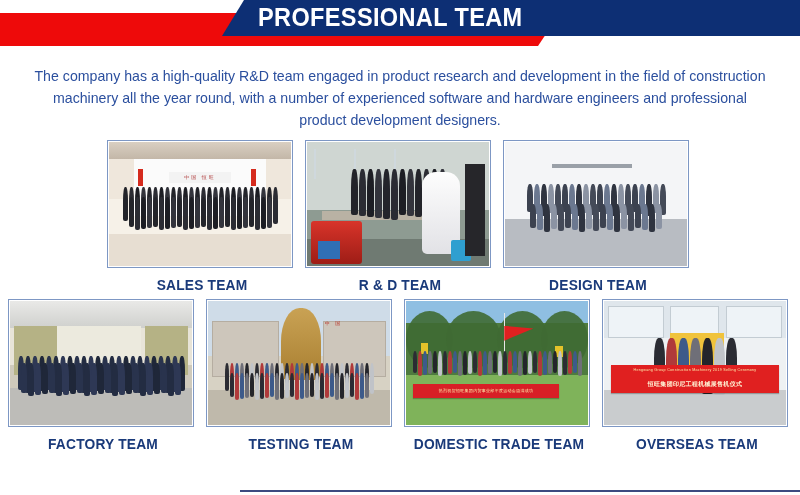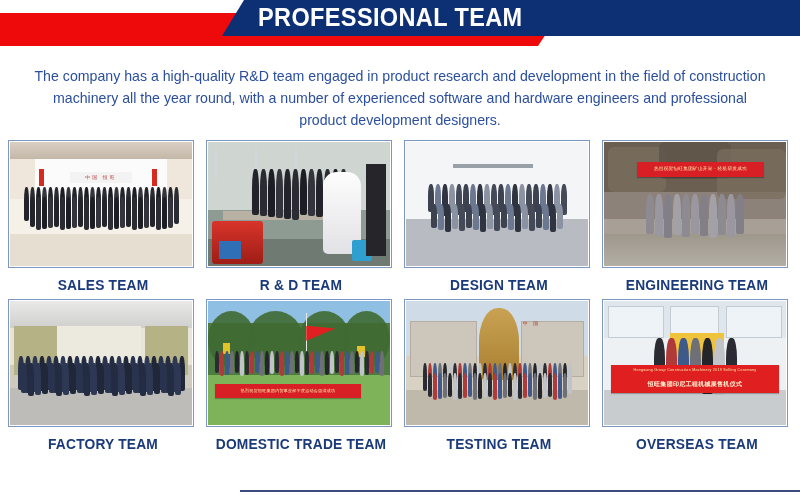--- a/index.html
+++ b/index.html
@@ -345,45 +345,20 @@
               <i style="width: 6px; height: 24px; background: rgb(60, 66, 80);"></i>
               <i style="width: 6px; height: 26px; background: rgb(107, 120, 144);"></i>
               <i style="width: 6px; height: 28px; background: rgb(47, 52, 64);"></i>
               <i style="width: 6px; height: 25px; background: rgb(139, 147, 163);"></i>
             </div>
         </div>
       </div>
       <div class="caption">DESIGN TEAM</div>
     </div>
 
-    <div class="cell">
-      <div class="photo">
-        <div class="photo-inner s4-bg">
-          <div class="s4-rock" style="left:2%;  top:4%;  width:32%; height:36%;"></div>
-          <div class="s4-rock" style="left:30%; top:0%;  width:40%; height:30%; background:#5e5348;"></div>
-          <div class="s4-rock" style="left:62%; top:6%;  width:38%; height:40%;"></div>
-          <div class="banner-strip" style="left:18%; top:16%; width:70%; height:12%;">热烈祝贺恒旺集团矿山开采 · 轻机研发成功</div>
-          <div class="s4-grey"></div>
-          <div class="ppl-row" id="s4r1" style="top:42%">
-              <i style="width: 8px; height: 40px; background: rgb(141, 138, 146);"></i>
-              <i style="width: 8px; height: 42px; background: rgb(154, 151, 160);"></i>
-              <i style="width: 8px; height: 44px; background: rgb(130, 127, 136);"></i>
-              <i style="width: 8px; height: 41px; background: rgb(163, 160, 168);"></i>
-              <i style="width: 8px; height: 43px; background: rgb(141, 138, 146);"></i>
-              <i style="width: 8px; height: 40px; background: rgb(154, 151, 160);"></i>
-              <i style="width: 8px; height: 42px; background: rgb(130, 127, 136);"></i>
-              <i style="width: 8px; height: 44px; background: rgb(163, 160, 168);"></i>
-              <i style="width: 8px; height: 41px; background: rgb(141, 138, 146);"></i>
-              <i style="width: 8px; height: 43px; background: rgb(154, 151, 160);"></i>
-              <i style="width: 8px; height: 40px; background: rgb(130, 127, 136);"></i>
-            </div>
-        </div>
-      </div>
-      <div class="caption">ENGINEERING TEAM</div>
-    </div>
   </div>
 
   <div class="row">
 
     <div class="cell">
       <div class="photo">
         <div class="photo-inner s5-bg">
           <div class="s5-roof"></div>
           <div class="s5-side" style="left:2%"></div>
           <div class="s5-side" style="right:2%"></div>
@@ -435,20 +410,94 @@
               <i style="width: 6px; height: 33px; background: rgb(35, 44, 66);"></i>
               <i style="width: 6px; height: 32px; background: rgb(46, 56, 85);"></i>
               <i style="width: 6px; height: 31px; background: rgb(31, 39, 57);"></i>
               <i style="width: 6px; height: 30px; background: rgb(41, 51, 77);"></i>
               <i style="width: 6px; height: 33px; background: rgb(35, 44, 66);"></i>
               <i style="width: 6px; height: 32px; background: rgb(46, 56, 85);"></i>
             </div>
         </div>
       </div>
       <div class="caption">FACTORY TEAM</div>
+    </div>
+
+    <div class="cell">
+      <div class="photo">
+        <div class="photo-inner s6-bg">
+          <div class="s6-bld" style="left:2%;  width:36%;"></div>
+          <div class="s6-bld" style="right:2%; width:34%;"></div>
+          <div class="s6-rock"></div>
+          <div class="s1-logo" style="left:60%; top:14%; width:18%; background:transparent; color:#b8342a; font-size:5px;">中 国</div>
+          <div class="ppl-row" id="s6r1" style="top:50%">
+              <i style="width: 4px; height: 28px; background: rgb(43, 44, 51);"></i>
+              <i style="width: 4px; height: 31px; background: rgb(176, 58, 58);"></i>
+              <i style="width: 4px; height: 30px; background: rgb(61, 90, 138);"></i>
+              <i style="width: 4px; height: 29px; background: rgb(111, 111, 120);"></i>
+              <i style="width: 4px; height: 28px; background: rgb(36, 37, 43);"></i>
+              <i style="width: 4px; height: 31px; background: rgb(192, 195, 200);"></i>
+              <i style="width: 4px; height: 30px; background: rgb(43, 44, 51);"></i>
+              <i style="width: 4px; height: 29px; background: rgb(176, 58, 58);"></i>
+              <i style="width: 4px; height: 28px; background: rgb(61, 90, 138);"></i>
+              <i style="width: 4px; height: 31px; background: rgb(111, 111, 120);"></i>
+              <i style="width: 4px; height: 30px; background: rgb(36, 37, 43);"></i>
+              <i style="width: 4px; height: 29px; background: rgb(192, 195, 200);"></i>
+              <i style="width: 4px; height: 28px; background: rgb(43, 44, 51);"></i>
+              <i style="width: 4px; height: 31px; background: rgb(176, 58, 58);"></i>
+              <i style="width: 4px; height: 30px; background: rgb(61, 90, 138);"></i>
+              <i style="width: 4px; height: 29px; background: rgb(111, 111, 120);"></i>
+              <i style="width: 4px; height: 28px; background: rgb(36, 37, 43);"></i>
+              <i style="width: 4px; height: 31px; background: rgb(192, 195, 200);"></i>
+              <i style="width: 4px; height: 30px; background: rgb(43, 44, 51);"></i>
+              <i style="width: 4px; height: 29px; background: rgb(176, 58, 58);"></i>
+              <i style="width: 4px; height: 28px; background: rgb(61, 90, 138);"></i>
+              <i style="width: 4px; height: 31px; background: rgb(111, 111, 120);"></i>
+              <i style="width: 4px; height: 30px; background: rgb(36, 37, 43);"></i>
+              <i style="width: 4px; height: 29px; background: rgb(192, 195, 200);"></i>
+              <i style="width: 4px; height: 28px; background: rgb(43, 44, 51);"></i>
+              <i style="width: 4px; height: 31px; background: rgb(176, 58, 58);"></i>
+              <i style="width: 4px; height: 30px; background: rgb(61, 90, 138);"></i>
+              <i style="width: 4px; height: 29px; background: rgb(111, 111, 120);"></i>
+              <i style="width: 4px; height: 28px; background: rgb(36, 37, 43);"></i>
+              <i style="width: 4px; height: 31px; background: rgb(192, 195, 200);"></i>
+            </div>
+          <div class="ppl-row" id="s6r2" style="top:58%">
+              <i style="width: 4px; height: 24px; background: rgb(43, 44, 51);"></i>
+              <i style="width: 4px; height: 27px; background: rgb(176, 58, 58);"></i>
+              <i style="width: 4px; height: 26px; background: rgb(61, 90, 138);"></i>
+              <i style="width: 4px; height: 25px; background: rgb(111, 111, 120);"></i>
+              <i style="width: 4px; height: 24px; background: rgb(36, 37, 43);"></i>
+              <i style="width: 4px; height: 27px; background: rgb(192, 195, 200);"></i>
+              <i style="width: 4px; height: 26px; background: rgb(43, 44, 51);"></i>
+              <i style="width: 4px; height: 25px; background: rgb(176, 58, 58);"></i>
+              <i style="width: 4px; height: 24px; background: rgb(61, 90, 138);"></i>
+              <i style="width: 4px; height: 27px; background: rgb(111, 111, 120);"></i>
+              <i style="width: 4px; height: 26px; background: rgb(36, 37, 43);"></i>
+              <i style="width: 4px; height: 25px; background: rgb(192, 195, 200);"></i>
+              <i style="width: 4px; height: 24px; background: rgb(43, 44, 51);"></i>
+              <i style="width: 4px; height: 27px; background: rgb(176, 58, 58);"></i>
+              <i style="width: 4px; height: 26px; background: rgb(61, 90, 138);"></i>
+              <i style="width: 4px; height: 25px; background: rgb(111, 111, 120);"></i>
+              <i style="width: 4px; height: 24px; background: rgb(36, 37, 43);"></i>
+              <i style="width: 4px; height: 27px; background: rgb(192, 195, 200);"></i>
+              <i style="width: 4px; height: 26px; background: rgb(43, 44, 51);"></i>
+              <i style="width: 4px; height: 25px; background: rgb(176, 58, 58);"></i>
+              <i style="width: 4px; height: 24px; background: rgb(61, 90, 138);"></i>
+              <i style="width: 4px; height: 27px; background: rgb(111, 111, 120);"></i>
+              <i style="width: 4px; height: 26px; background: rgb(36, 37, 43);"></i>
+              <i style="width: 4px; height: 25px; background: rgb(192, 195, 200);"></i>
+              <i style="width: 4px; height: 24px; background: rgb(43, 44, 51);"></i>
+              <i style="width: 4px; height: 27px; background: rgb(176, 58, 58);"></i>
+              <i style="width: 4px; height: 26px; background: rgb(61, 90, 138);"></i>
+              <i style="width: 4px; height: 25px; background: rgb(111, 111, 120);"></i>
+            </div>
+        </div>
+      </div>
+      <div class="caption">TESTING TEAM</div>
     </div>
 
     <div class="cell">
       <div class="photo">
         <div class="photo-inner s7-bg">
           <div class="s7-tree" style="left:0%;   width:26%;"></div>
           <div class="s7-tree" style="left:22%;  width:30%;"></div>
           <div class="s7-tree" style="left:50%;  width:28%;"></div>
           <div class="s7-tree" style="right:0%;  width:26%;"></div>
           <div class="s7-pole" style="left:54%; top:10%; height:34%;"></div>
@@ -492,94 +541,20 @@
               <i style="width: 4px; height: 25px; background: rgb(111, 111, 120);"></i>
             </div>
           <div class="banner-strip" style="left:4%; bottom:22%; width:80%; height:11%; font-size:4px;">热烈祝贺恒旺集团内贸事业部年度运动会圆满成功</div>
         </div>
       </div>
       <div class="caption">DOMESTIC TRADE TEAM</div>
     </div>
 
     <div class="cell">
       <div class="photo">
-        <div class="photo-inner s6-bg">
-          <div class="s6-bld" style="left:2%;  width:36%;"></div>
-          <div class="s6-bld" style="right:2%; width:34%;"></div>
-          <div class="s6-rock"></div>
-          <div class="s1-logo" style="left:60%; top:14%; width:18%; background:transparent; color:#b8342a; font-size:5px;">中 国</div>
-          <div class="ppl-row" id="s6r1" style="top:50%">
-              <i style="width: 4px; height: 28px; background: rgb(43, 44, 51);"></i>
-              <i style="width: 4px; height: 31px; background: rgb(176, 58, 58);"></i>
-              <i style="width: 4px; height: 30px; background: rgb(61, 90, 138);"></i>
-              <i style="width: 4px; height: 29px; background: rgb(111, 111, 120);"></i>
-              <i style="width: 4px; height: 28px; background: rgb(36, 37, 43);"></i>
-              <i style="width: 4px; height: 31px; background: rgb(192, 195, 200);"></i>
-              <i style="width: 4px; height: 30px; background: rgb(43, 44, 51);"></i>
-              <i style="width: 4px; height: 29px; background: rgb(176, 58, 58);"></i>
-              <i style="width: 4px; height: 28px; background: rgb(61, 90, 138);"></i>
-              <i style="width: 4px; height: 31px; background: rgb(111, 111, 120);"></i>
-              <i style="width: 4px; height: 30px; background: rgb(36, 37, 43);"></i>
-              <i style="width: 4px; height: 29px; background: rgb(192, 195, 200);"></i>
-              <i style="width: 4px; height: 28px; background: rgb(43, 44, 51);"></i>
-              <i style="width: 4px; height: 31px; background: rgb(176, 58, 58);"></i>
-              <i style="width: 4px; height: 30px; background: rgb(61, 90, 138);"></i>
-              <i style="width: 4px; height: 29px; background: rgb(111, 111, 120);"></i>
-              <i style="width: 4px; height: 28px; background: rgb(36, 37, 43);"></i>
-              <i style="width: 4px; height: 31px; background: rgb(192, 195, 200);"></i>
-              <i style="width: 4px; height: 30px; background: rgb(43, 44, 51);"></i>
-              <i style="width: 4px; height: 29px; background: rgb(176, 58, 58);"></i>
-              <i style="width: 4px; height: 28px; background: rgb(61, 90, 138);"></i>
-              <i style="width: 4px; height: 31px; background: rgb(111, 111, 120);"></i>
-              <i style="width: 4px; height: 30px; background: rgb(36, 37, 43);"></i>
-              <i style="width: 4px; height: 29px; background: rgb(192, 195, 200);"></i>
-              <i style="width: 4px; height: 28px; background: rgb(43, 44, 51);"></i>
-              <i style="width: 4px; height: 31px; background: rgb(176, 58, 58);"></i>
-              <i style="width: 4px; height: 30px; background: rgb(61, 90, 138);"></i>
-              <i style="width: 4px; height: 29px; background: rgb(111, 111, 120);"></i>
-              <i style="width: 4px; height: 28px; background: rgb(36, 37, 43);"></i>
-              <i style="width: 4px; height: 31px; background: rgb(192, 195, 200);"></i>
-            </div>
-          <div class="ppl-row" id="s6r2" style="top:58%">
-              <i style="width: 4px; height: 24px; background: rgb(43, 44, 51);"></i>
-              <i style="width: 4px; height: 27px; background: rgb(176, 58, 58);"></i>
-              <i style="width: 4px; height: 26px; background: rgb(61, 90, 138);"></i>
-              <i style="width: 4px; height: 25px; background: rgb(111, 111, 120);"></i>
-              <i style="width: 4px; height: 24px; background: rgb(36, 37, 43);"></i>
-              <i style="width: 4px; height: 27px; background: rgb(192, 195, 200);"></i>
-              <i style="width: 4px; height: 26px; background: rgb(43, 44, 51);"></i>
-              <i style="width: 4px; height: 25px; background: rgb(176, 58, 58);"></i>
-              <i style="width: 4px; height: 24px; background: rgb(61, 90, 138);"></i>
-              <i style="width: 4px; height: 27px; background: rgb(111, 111, 120);"></i>
-              <i style="width: 4px; height: 26px; background: rgb(36, 37, 43);"></i>
-              <i style="width: 4px; height: 25px; background: rgb(192, 195, 200);"></i>
-              <i style="width: 4px; height: 24px; background: rgb(43, 44, 51);"></i>
-              <i style="width: 4px; height: 27px; background: rgb(176, 58, 58);"></i>
-              <i style="width: 4px; height: 26px; background: rgb(61, 90, 138);"></i>
-              <i style="width: 4px; height: 25px; background: rgb(111, 111, 120);"></i>
-              <i style="width: 4px; height: 24px; background: rgb(36, 37, 43);"></i>
-              <i style="width: 4px; height: 27px; background: rgb(192, 195, 200);"></i>
-              <i style="width: 4px; height: 26px; background: rgb(43, 44, 51);"></i>
-              <i style="width: 4px; height: 25px; background: rgb(176, 58, 58);"></i>
-              <i style="width: 4px; height: 24px; background: rgb(61, 90, 138);"></i>
-              <i style="width: 4px; height: 27px; background: rgb(111, 111, 120);"></i>
-              <i style="width: 4px; height: 26px; background: rgb(36, 37, 43);"></i>
-              <i style="width: 4px; height: 25px; background: rgb(192, 195, 200);"></i>
-              <i style="width: 4px; height: 24px; background: rgb(43, 44, 51);"></i>
-              <i style="width: 4px; height: 27px; background: rgb(176, 58, 58);"></i>
-              <i style="width: 4px; height: 26px; background: rgb(61, 90, 138);"></i>
-              <i style="width: 4px; height: 25px; background: rgb(111, 111, 120);"></i>
-            </div>
-        </div>
-      </div>
-      <div class="caption">TESTING TEAM</div>
-    </div>
-
-    <div class="cell">
-      <div class="photo">
         <div class="photo-inner s8-bg">
           <div class="s8-board" style="left:2%;  width:30%;"></div>
           <div class="s8-board" style="left:36%; width:26%;"></div>
           <div class="s8-board" style="right:2%; width:30%;"></div>
           <div class="s8-mach"></div>
           <div class="ppl-row" id="s8r1" style="top:30%">
               <i style="width: 11px; height: 52px; background: rgb(43, 44, 51);"></i>
               <i style="width: 11px; height: 53px; background: rgb(176, 58, 58);"></i>
               <i style="width: 11px; height: 54px; background: rgb(61, 90, 138);"></i>
               <i style="width: 11px; height: 55px; background: rgb(111, 111, 120);"></i>

